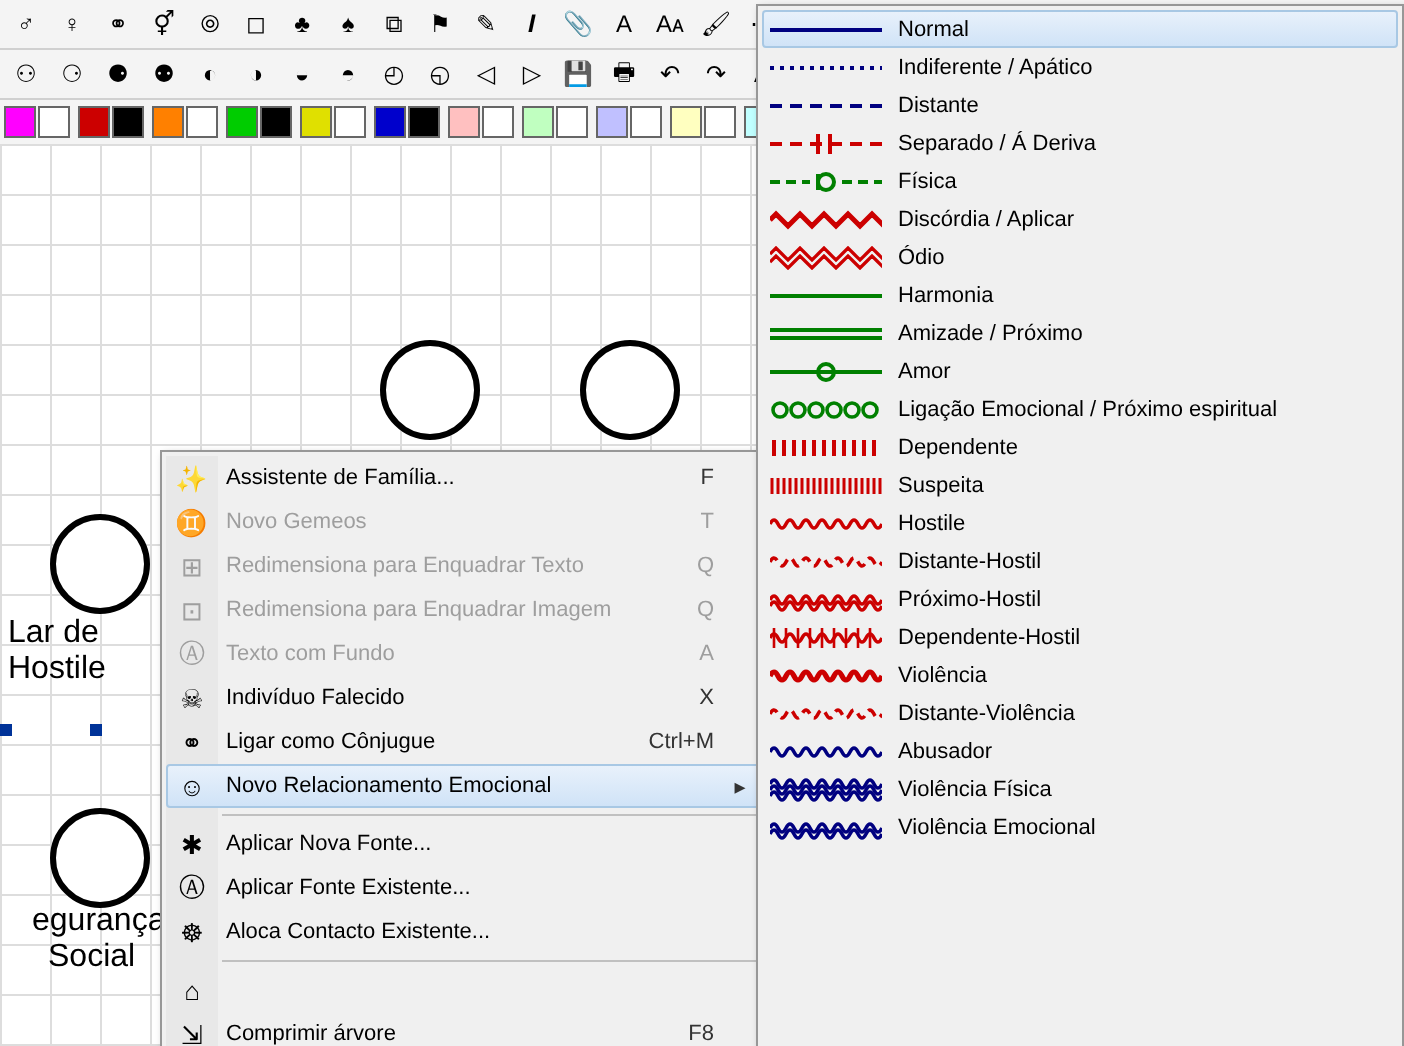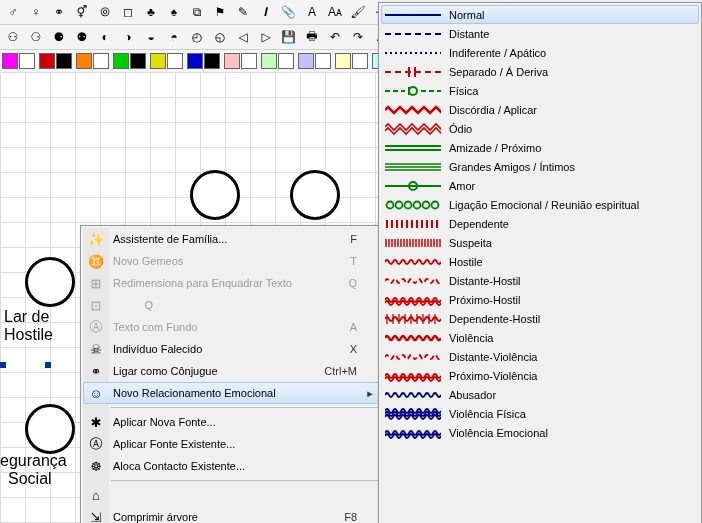--- a/index.html
+++ b/index.html
@@ -119,21 +119,21 @@
     </div>
 </div>
 
 <div class="canvas">
   <div class="grid"></div>
   <div class="circle" style="left:190px;top:98px"></div>
   <div class="circle" style="left:290px;top:98px"></div>
   <div class="circle" style="left:25px;top:185px"></div>
   <div class="circle" style="left:25px;top:332px"></div>
   <div class="lbl" style="left:4px;top:236px"><span>Lar de</span><br><span>Hostile</span></div>
-  <div class="lbl" style="left:0;top:380px"><span>egurança</span><br><span style="margin-left:8px">Social</span></div>
+  <div class="lbl" style="left:16px;top:380px"><span>egurança</span><br><span style="margin-left:8px">Social</span></div>
   <div class="sel-handle" style="left:0;top:290px"></div>
   <div class="sel-handle" style="left:45px;top:290px"></div>
 </div>
 
 <div class="ctx-menu">
   <div class="ctx-strip"></div>
   <div id="ctx-items" style="position:relative">
       <div class="ctx-item">
         <span class="ico">✨</span>
         <span class="txt">Assistente de Família...</span>
@@ -147,20 +147,21 @@
         <span class="arr"> </span>
       </div>
       <div class="ctx-item dis">
         <span class="ico">⊞</span>
         <span class="txt">Redimensiona para Enquadrar Texto</span>
         <span class="sc">Q</span>
         <span class="arr"> </span>
       </div>
       <div class="ctx-item dis">
         <span class="ico">⊡</span>
+        <span class="txt">Redimensiona para Enquadrar Imagem</span>
         <span class="sc">Q</span>
         <span class="arr"> </span>
       </div>
       <div class="ctx-item dis">
         <span class="ico">Ⓐ</span>
         <span class="txt">Texto com Fundo</span>
         <span class="sc">A</span>
         <span class="arr"> </span>
       </div>
       <div class="ctx-item">
@@ -221,32 +222,32 @@
         <span class="sw">
           <svg width="56" height="12" viewBox="0 0 56 12">
             <line x1="0" y1="6" x2="56" y2="6" stroke="#000080" stroke-width="2"></line>
           </svg>
         </span>
         <span>Normal</span>
       </div>
       <div class="sub-item">
         <span class="sw">
           <svg width="56" height="12" viewBox="0 0 56 12">
+            <line x1="0" y1="6" x2="56" y2="6" stroke="#000080" stroke-width="2" stroke-dasharray="2 3"></line>
+          </svg>
+        </span>
+        <span>Indiferente / Apático</span>
+      </div>
+      <div class="sub-item">
+        <span class="sw">
+          <svg width="56" height="12" viewBox="0 0 56 12">
             <line x1="0" y1="6" x2="56" y2="6" stroke="#000080" stroke-width="2" stroke-dasharray="6 4"></line>
           </svg>
         </span>
         <span>Distante</span>
-      </div>
-      <div class="sub-item">
-        <span class="sw">
-          <svg width="56" height="12" viewBox="0 0 56 12">
-            <line x1="0" y1="6" x2="56" y2="6" stroke="#000080" stroke-width="2" stroke-dasharray="2 3"></line>
-          </svg>
-        </span>
-        <span>Indiferente / Apático</span>
       </div>
       <div class="sub-item">
         <span class="sw">
           <svg width="56" height="12" viewBox="0 0 56 12">
             <line x1="0" y1="6" x2="56" y2="6" stroke="#cc0000" stroke-width="2" stroke-dasharray="6 4"></line>
             <line x1="24" y1="1" x2="24" y2="11" stroke="#cc0000" stroke-width="2"></line>
             <line x1="30" y1="1" x2="30" y2="11" stroke="#cc0000" stroke-width="2"></line>
           </svg>
         </span>
         <span>Separado / Á Deriva</span>
@@ -275,35 +276,33 @@
           <svg width="56" height="12" viewBox="0 0 56 12">
             <path d="M0 4 L3 1 L6 4 L9 7 L12 4 L15 1 L18 4 L21 7 L24 4 L27 1 L30 4 L33 7 L36 4 L39 1 L42 4 L45 7 L48 4 L51 1 L54 4 L57 7 L60 4" fill="none" stroke="#cc0000" stroke-width="1.6"></path>
             <path d="M0 8 L3 5 L6 8 L9 11 L12 8 L15 5 L18 8 L21 11 L24 8 L27 5 L30 8 L33 11 L36 8 L39 5 L42 8 L45 11 L48 8 L51 5 L54 8 L57 11 L60 8" fill="none" stroke="#cc0000" stroke-width="1.6"></path>
           </svg>
         </span>
         <span>Ódio</span>
       </div>
       <div class="sub-item">
         <span class="sw">
           <svg width="56" height="12" viewBox="0 0 56 12">
+            <line x1="0" y1="6" x2="56" y2="6" stroke="#008000" stroke-width="2"></line>
+          </svg>
+        </span>
+        <span>Harmonia</span>
+      </div>
+      <div class="sub-item">
+        <span class="sw">
+          <svg width="56" height="12" viewBox="0 0 56 12">
             <line x1="0" y1="4" x2="56" y2="4" stroke="#008000" stroke-width="2"></line>
             <line x1="0" y1="8" x2="56" y2="8" stroke="#008000" stroke-width="2"></line>
           </svg>
         </span>
         <span>Amizade / Próximo</span>
-      </div>
-      <div class="sub-item">
-        <span class="sw">
-          <svg width="56" height="12" viewBox="0 0 56 12">
-            <line x1="0" y1="3" x2="56" y2="3" stroke="#008000" stroke-width="1.6"></line>
-            <line x1="0" y1="6" x2="56" y2="6" stroke="#008000" stroke-width="1.6"></line>
-            <line x1="0" y1="9" x2="56" y2="9" stroke="#008000" stroke-width="1.6"></line>
-          </svg>
-        </span>
-        <span>Grandes Amigos / Íntimos</span>
       </div>
       <div class="sub-item">
         <span class="sw">
           <svg width="56" height="12" viewBox="0 0 56 12">
             <line x1="0" y1="6" x2="56" y2="6" stroke="#008000" stroke-width="2"></line>
             <circle cx="28" cy="6" r="4" fill="none" stroke="#008000" stroke-width="2"></circle>
           </svg>
         </span>
         <span>Amor</span>
       </div>
@@ -311,21 +310,21 @@
         <span class="sw">
           <svg width="56" height="12" viewBox="0 0 56 12">
             <circle cx="5" cy="6" r="3.5" fill="none" stroke="#008000" stroke-width="1.8"></circle>
             <circle cx="14" cy="6" r="3.5" fill="none" stroke="#008000" stroke-width="1.8"></circle>
             <circle cx="23" cy="6" r="3.5" fill="none" stroke="#008000" stroke-width="1.8"></circle>
             <circle cx="32" cy="6" r="3.5" fill="none" stroke="#008000" stroke-width="1.8"></circle>
             <circle cx="41" cy="6" r="3.5" fill="none" stroke="#008000" stroke-width="1.8"></circle>
             <circle cx="50" cy="6" r="3.5" fill="none" stroke="#008000" stroke-width="1.8"></circle>
           </svg>
         </span>
-        <span>Ligação Emocional / Reunião espiritual</span>
+        <span>Ligação Emocional / Próximo espiritual</span>
       </div>
       <div class="sub-item">
         <span class="sw">
           <svg width="56" height="12" viewBox="0 0 56 12">
             <line x1="2" y1="2" x2="2" y2="10" stroke="#cc0000" stroke-width="2"></line>
             <line x1="7" y1="2" x2="7" y2="10" stroke="#cc0000" stroke-width="2"></line>
             <line x1="12" y1="2" x2="12" y2="10" stroke="#cc0000" stroke-width="2"></line>
             <line x1="17" y1="2" x2="17" y2="10" stroke="#cc0000" stroke-width="2"></line>
             <line x1="22" y1="2" x2="22" y2="10" stroke="#cc0000" stroke-width="2"></line>
             <line x1="27" y1="2" x2="27" y2="10" stroke="#cc0000" stroke-width="2"></line>
@@ -418,29 +417,20 @@
         <span class="sw">
           <svg width="56" height="12" viewBox="0 0 56 12">
             <path d="M0 6 Q2 2 4 6 Q6 10 8 6 Q10 2 12 6 Q14 10 16 6 Q18 2 20 6 Q22 10 24 6 Q26 2 28 6 Q30 10 32 6 Q34 2 36 6 Q38 10 40 6 Q42 2 44 6 Q46 10 48 6 Q50 2 52 6 Q54 10 56 6" fill="none" stroke="#cc0000" stroke-width="1.8" stroke-dasharray="5 3"></path>
           </svg>
         </span>
         <span>Distante-Violência</span>
       </div>
       <div class="sub-item">
         <span class="sw">
           <svg width="56" height="12" viewBox="0 0 56 12">
-            <path d="M0 6 Q2 2 4 6 Q6 10 8 6 Q10 2 12 6 Q14 10 16 6 Q18 2 20 6 Q22 10 24 6 Q26 2 28 6 Q30 10 32 6 Q34 2 36 6 Q38 10 40 6 Q42 2 44 6 Q46 10 48 6 Q50 2 52 6 Q54 10 56 6" fill="none" stroke="#cc0000" stroke-width="1.8"></path>
-            <path d="M0 9 Q2 5 4 9 Q6 13 8 9 Q10 5 12 9 Q14 13 16 9 Q18 5 20 9 Q22 13 24 9 Q26 5 28 9 Q30 13 32 9 Q34 5 36 9 Q38 13 40 9 Q42 5 44 9 Q46 13 48 9 Q50 5 52 9 Q54 13 56 9" fill="none" stroke="#cc0000" stroke-width="1.8"></path>
-          </svg>
-        </span>
-        <span>Próximo-Violência</span>
-      </div>
-      <div class="sub-item">
-        <span class="sw">
-          <svg width="56" height="12" viewBox="0 0 56 12">
             <path d="M0 6 Q2 2 4 6 Q6 10 8 6 Q10 2 12 6 Q14 10 16 6 Q18 2 20 6 Q22 10 24 6 Q26 2 28 6 Q30 10 32 6 Q34 2 36 6 Q38 10 40 6 Q42 2 44 6 Q46 10 48 6 Q50 2 52 6 Q54 10 56 6" fill="none" stroke="#000080" stroke-width="1.8"></path>
           </svg>
         </span>
         <span>Abusador</span>
       </div>
       <div class="sub-item">
         <span class="sw">
           <svg width="56" height="12" viewBox="0 0 56 12">
             <path d="M0 6 Q2 2 4 6 Q6 10 8 6 Q10 2 12 6 Q14 10 16 6 Q18 2 20 6 Q22 10 24 6 Q26 2 28 6 Q30 10 32 6 Q34 2 36 6 Q38 10 40 6 Q42 2 44 6 Q46 10 48 6 Q50 2 52 6 Q54 10 56 6" fill="none" stroke="#000080" stroke-width="1.8"></path>
             <path d="M0 9 Q2 5 4 9 Q6 13 8 9 Q10 5 12 9 Q14 13 16 9 Q18 5 20 9 Q22 13 24 9 Q26 5 28 9 Q30 13 32 9 Q34 5 36 9 Q38 13 40 9 Q42 5 44 9 Q46 13 48 9 Q50 5 52 9 Q54 13 56 9" fill="none" stroke="#000080" stroke-width="1.8"></path>

